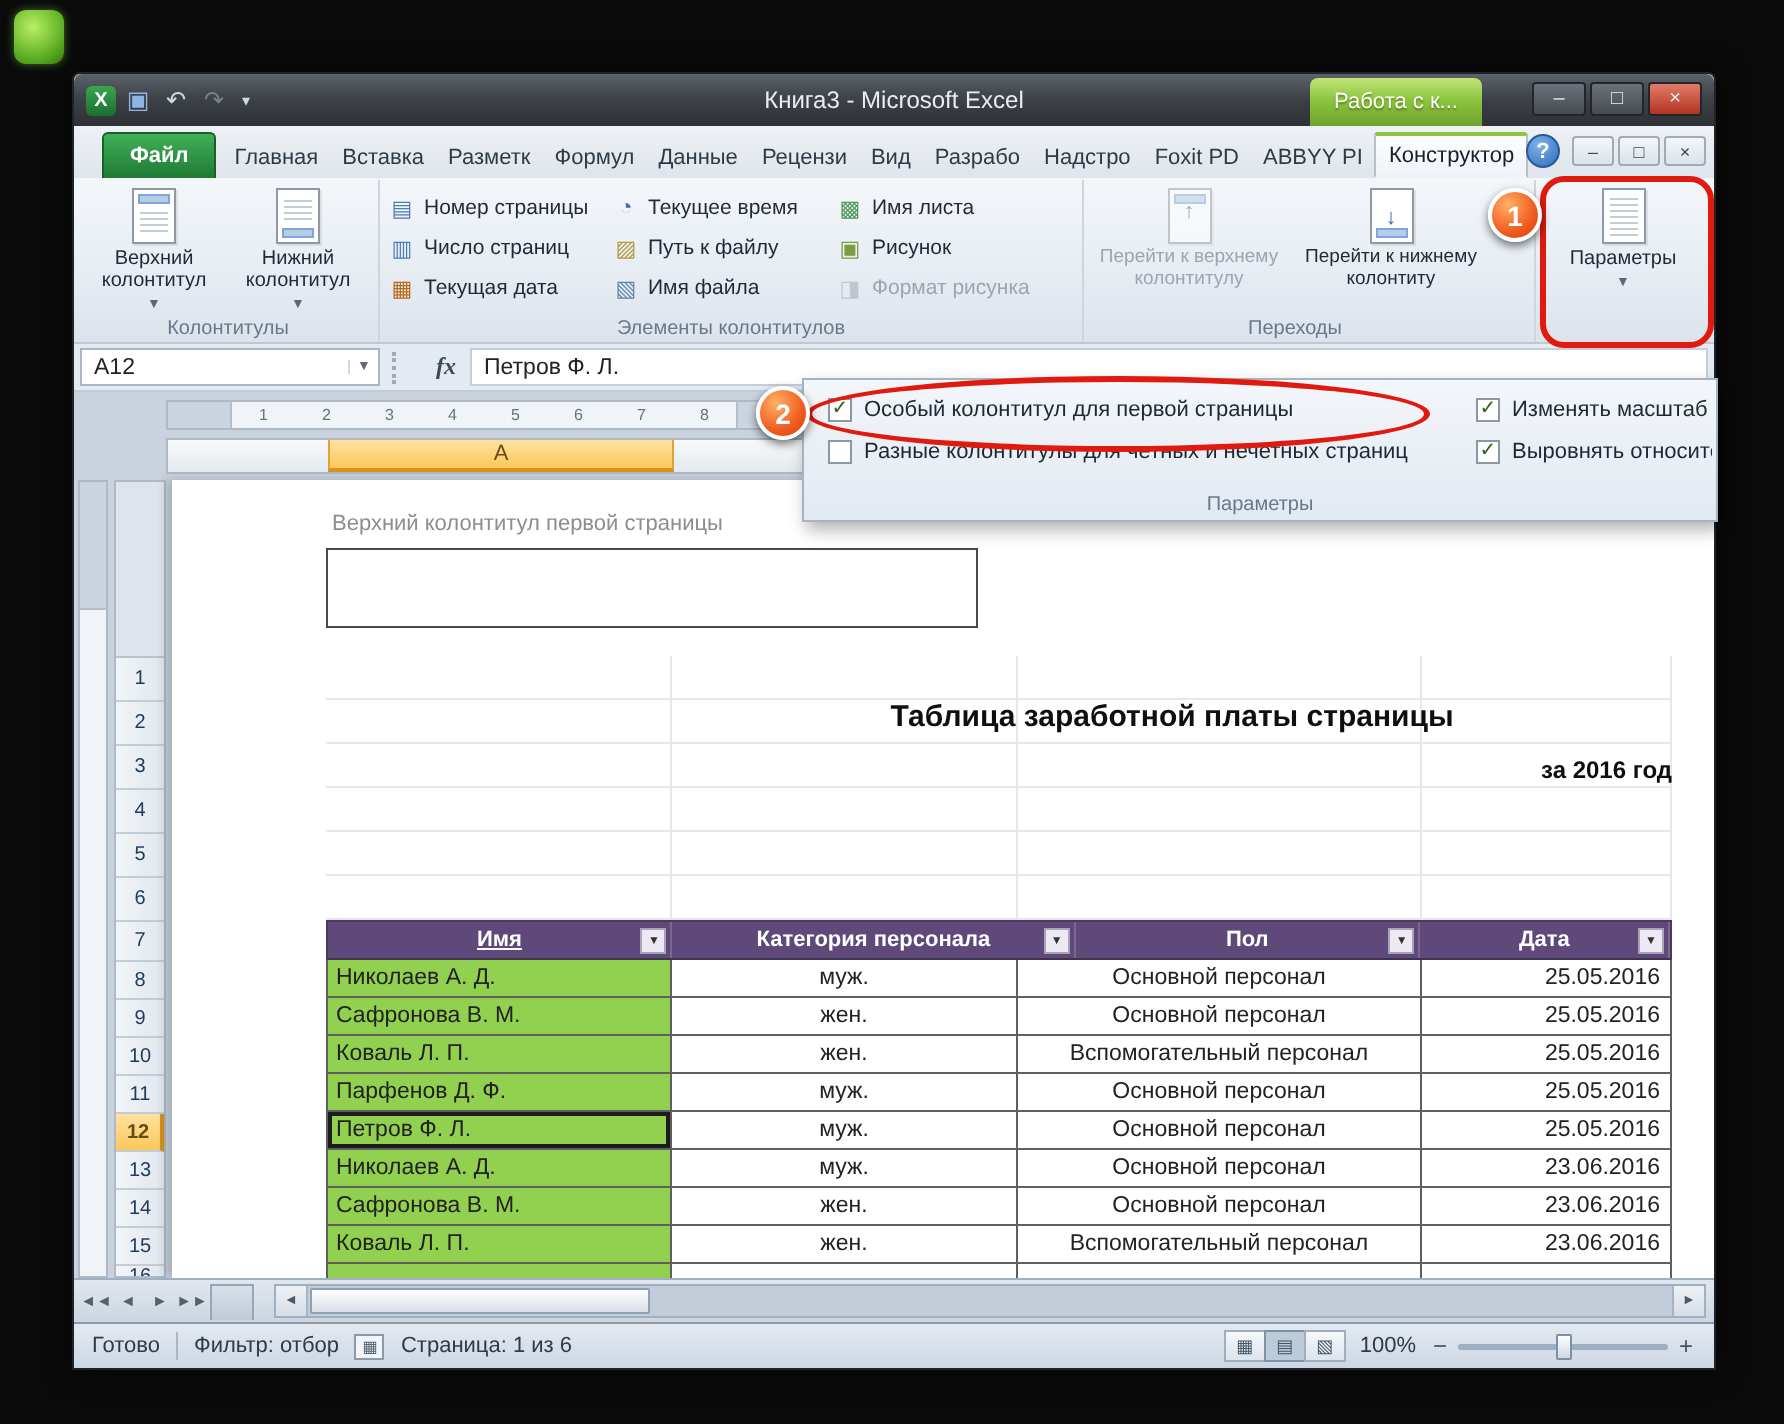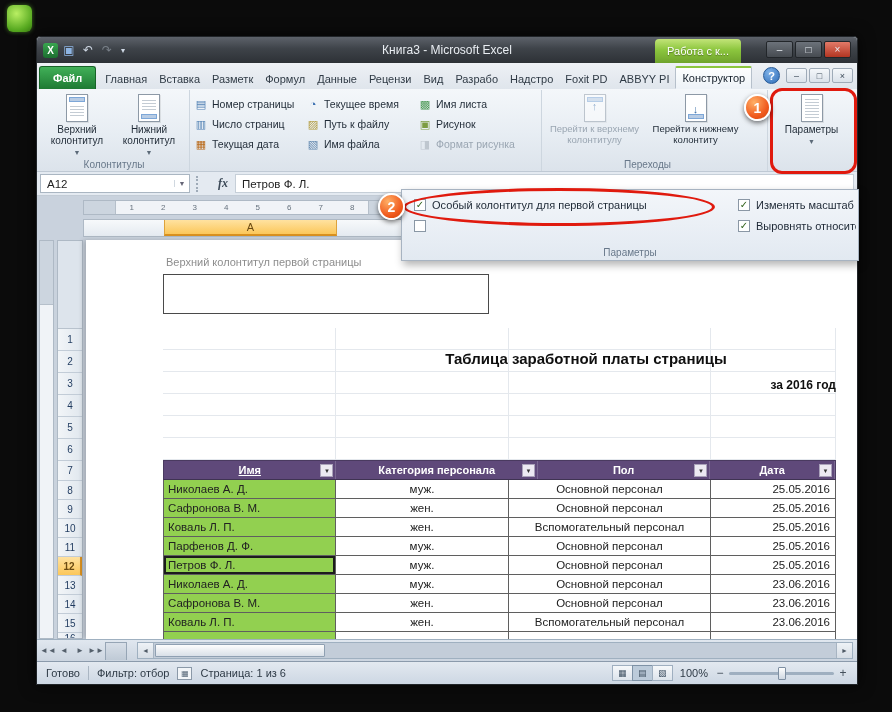--- a/index.html
+++ b/index.html
@@ -28,21 +28,21 @@
   .title-text{position:absolute;left:0;right:0;text-align:center;font-size:12px;color:#e9edf2;pointer-events:none;}
   .ctx-group{position:absolute;right:116px;top:2px;height:24px;width:86px;border-radius:4px 4px 0 0;
     background:linear-gradient(#c2e478,var(--contextual-green) 45%,#6fa32c);color:#fff;font-size:11px;
     display:flex;align-items:center;justify-content:center;text-shadow:0 1px 1px rgba(0,0,0,.35);}
   .win-btns{position:absolute;right:6px;top:4px;display:flex;gap:2px;z-index:3;}
   .win-btn{width:27px;height:17px;background:linear-gradient(#6c727a,#464b51);border:1px solid #22262a;border-radius:2px;
     color:#e8edf3;font-size:10px;display:flex;align-items:center;justify-content:center;}
   .win-btn.close{background:linear-gradient(#e27a68,#b23522);}
 
   
-  .tabrow{flex:0 0 26px;background:linear-gradient(#eef1f5,#dfe5ec);display:flex;align-items:flex-end;padding-left:2px;position:relative;}
+  .tabrow{flex:0 0 26px;background:linear-gradient(#eef1f5,#dfe5ec);display:flex;align-items:flex-end;padding-left:14px;position:relative;}
   .tab{height:21px;display:flex;align-items:center;padding:0 6px;font-size:11px;color:#2f3a45;white-space:nowrap;}
   .tab.file{background:linear-gradient(#41b058,#1e7a33);color:#fff;border-radius:3px 3px 0 0;height:23px;padding:0 13px;
     margin-right:3px;font-weight:bold;border:1px solid #176327;border-bottom:none;}
   .tab.active{background:linear-gradient(#fdfefe,#eef3f8);border:1px solid #b6c0cb;border-bottom:1px solid #eef3f8;
     border-top:2px solid var(--contextual-green);border-radius:2px 2px 0 0;height:23px;color:#16202b;}
   .tabrow-right{position:absolute;right:4px;top:4px;display:flex;align-items:center;gap:2px;}
   .help-btn{width:17px;height:17px;border-radius:50%;background:radial-gradient(circle at 35% 30%,#7fb2e8,#2f6db8);
     color:#fff;font-size:11px;font-weight:bold;display:flex;align-items:center;justify-content:center;border:1px solid #275a96;margin-right:4px;}
   .mini-btn{width:21px;height:15px;background:linear-gradient(#f4f7fa,#dbe2ea);border:1px solid #9fabb8;border-radius:2px;
     font-size:9px;color:#3c4a58;display:flex;align-items:center;justify-content:center;}
@@ -275,20 +275,21 @@
             <div class="smallbtn" data-name="element-button-picture">
               <span class="ic" data-name="picture-icon" style="color: rgb(125, 156, 66);">▣</span>
               <span data-name="element-button-label">Рисунок</span>
             </div>
             <div class="smallbtn disabled" data-name="element-button-format-picture">
               <span class="ic" data-name="format-picture-icon" style="color: rgb(154, 164, 174);">◨</span>
               <span data-name="element-button-label">Формат рисунка</span>
             </div>
           </div>
         </div>
+      <div class="rg-label" data-name="group-label">Элементы колонтитулов</div>
     </div>
 
     <div class="rgroup g-nav" data-name="group-navigation">
       <div class="rg-content">
         <div class="bigbtn navbig disabled" id="nav-btn-0" data-name="go-to-header-button">
           <span class="pagemini" data-name="go-to-header-icon">
               <span class="band-t"></span>
               <span class="arr">↑</span>
             </span>
           <span data-name="go-to-header-label">Перейти к верхнему колонтитулу</span>
@@ -530,20 +531,21 @@
   </div>
 
   <div class="options-panel" data-name="options-dropdown-panel">
     <div class="cb-col left" id="cb-left" data-name="options-left-column">
         <div class="cb-row" data-name="option-checkbox-row">
           <span class="cbx" data-name="checkbox-checked-icon">✓</span>
           <span data-name="option-checkbox-label">Особый колонтитул для первой страницы</span>
         </div>
         <div class="cb-row" data-name="option-checkbox-row">
           <span class="cbx" data-name="checkbox-unchecked-icon"></span>
+          <span data-name="option-checkbox-label">Разные колонтитулы для четных и нечетных страниц</span>
         </div>
       </div>
     <div class="cb-col right" id="cb-right" data-name="options-right-column">
         <div class="cb-row" data-name="option-checkbox-row">
           <span class="cbx" data-name="checkbox-checked-icon">✓</span>
           <span data-name="option-checkbox-label">Изменять масштаб вме</span>
         </div>
         <div class="cb-row" data-name="option-checkbox-row">
           <span class="cbx" data-name="checkbox-checked-icon">✓</span>
           <span data-name="option-checkbox-label">Выровнять относител</span>

